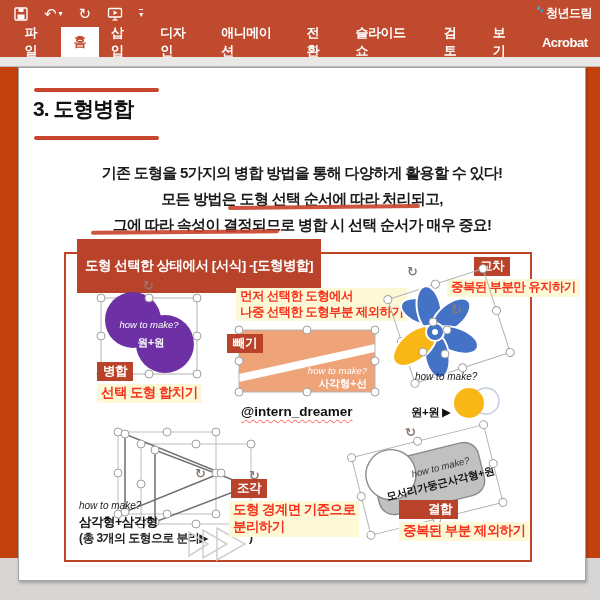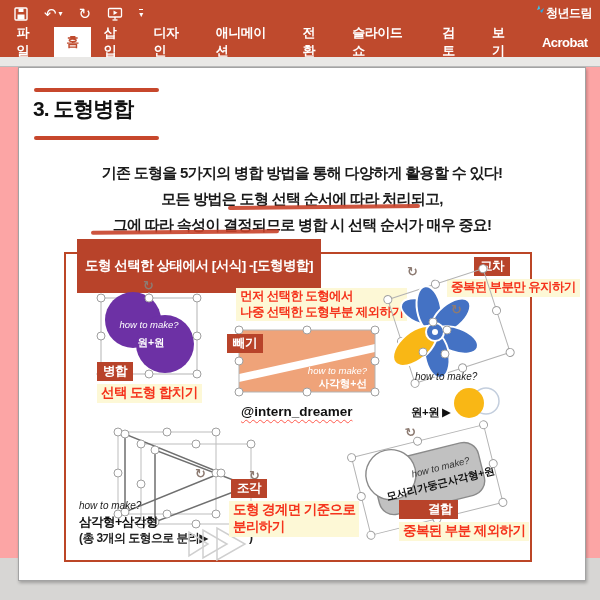--- a/index.html
+++ b/index.html
@@ -7,27 +7,27 @@
        font-family:"Liberation Sans","DejaVu Sans",sans-serif;-webkit-font-smoothing:antialiased;}
   
   .ribbon{height:57px;background:#bf4a2d;}
   .qat{display:flex;align-items:center;height:27px;padding-left:14px;gap:16px;color:#fff;}
   .qat .ic{display:flex;align-items:center;gap:2px;cursor:default;}
   .uglyph{font-size:15px;line-height:1;color:#fff;}
   .caret{font-size:8px;line-height:1;color:#fff;}
   .qat-more .caret{border-top:1.5px solid #fff;padding-top:1px;}
   .logo{margin-left:auto;margin-right:8px;display:flex;align-items:flex-start;gap:1px;
         color:#fff;font-weight:bold;font-size:12px;letter-spacing:-0.5px;}
-  .tabs{display:flex;height:30px;align-items:stretch;padding-left:4px;}
+  .tabs{display:flex;height:30px;align-items:stretch;padding-left:12px;}
   .tab{display:flex;align-items:center;padding:0 12.5px;color:#fff;
        font-size:13px;font-weight:bold;letter-spacing:-0.5px;cursor:default;}
   .tab.active{background:#fff;color:#bf4a2d;}
   .strip{height:9px;background:#e9e8e6;border-bottom:1px solid #bdbdbd;}
   
-  .workspace{position:relative;height:491px;background:#fca5a5;}
+  .workspace{position:relative;height:491px;background:#c2410c;}
   .slide{position:absolute;left:18px;top:0;width:566px;height:512px;background:#fff;
          border:1px solid #a3a3a3;box-shadow:1px 2px 3px rgba(0,0,0,.25);}
   .rule{position:absolute;height:3.5px;background:#c7472c;border-radius:2px;}
   .slide-title{position:absolute;left:14px;top:27px;font-size:21px;font-weight:bold;color:#111;letter-spacing:-1px;}
   .intro{position:absolute;left:0;top:92px;width:566px;text-align:center;
          font-size:15px;font-weight:bold;color:#1a1a1a;line-height:26px;letter-spacing:-0.7px;}
   .hand-underline{position:absolute;height:4px;background:#c8432a;border-radius:3px;opacity:.9;}
   
   .bigbox{position:absolute;left:45px;top:184px;width:464px;height:306px;border:2.5px solid #bc4626;}
   .badge{position:absolute;background:#b8432a;color:#fff;font-weight:bold;font-size:12.5px;

